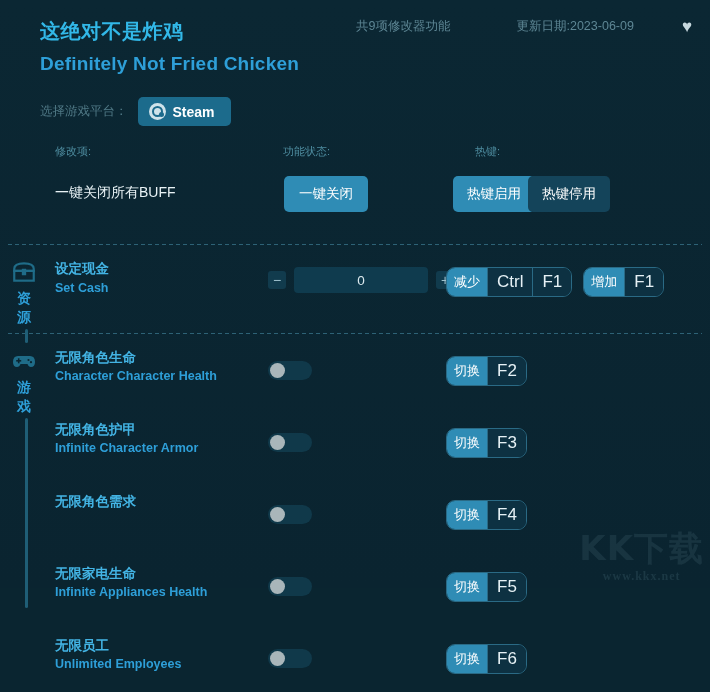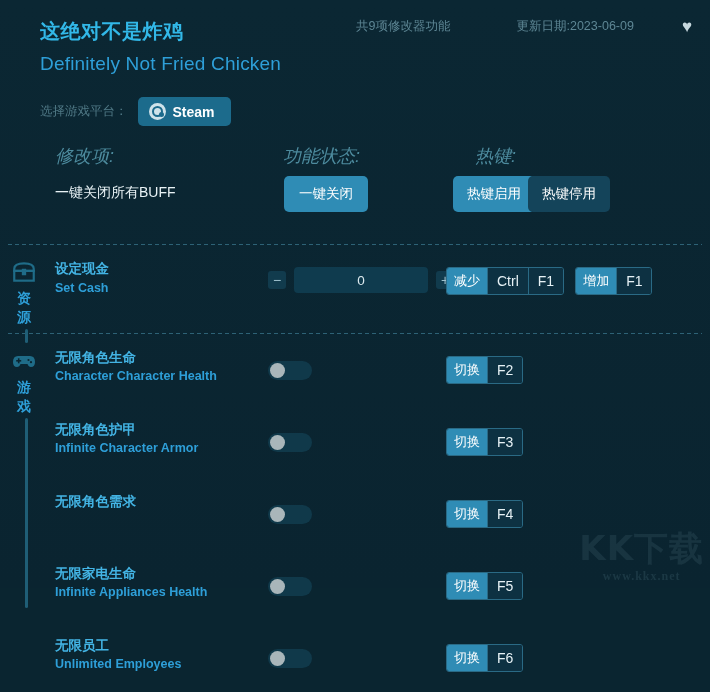--- a/index.html
+++ b/index.html
@@ -70,21 +70,21 @@
   .meta-date  { margin-right: 48px; }
   .heart-icon {
     color: #c6d8de;
     font-size: 17px;
     line-height: 1;
     cursor: pointer;
   }
   .title-en {
     padding: 8px 0 0 40px;
     font-size: 19px;
-    font-weight: normal;
+    font-weight: bold;
     color: #2e9fd8;
     letter-spacing: 0.2px;
   }
 
   .platform-row {
     display: flex; align-items: center;
     padding: 22px 0 0 40px;
   }
   .platform-label {
     color: #507986; font-size: 12.5px;
@@ -128,22 +128,21 @@
 
   
   .col-head {
     position: relative;
     height: 30px;
     margin-top: 18px;
   }
   .col-head span {
     position: absolute;
     color: #4d8b9e;
-    font-size: 18px;
-    font-style: italic;
+    font-size: 11px;
   }
   .ch-mod    { left: 55px;  top: 0; }
   .ch-status { left: 283px; top: 0; }
   .ch-hotkey { left: 475px; top: 0; }
 
   
   .global-row {
     position: relative;
     height: 56px;
   }
@@ -283,36 +282,36 @@
     width: 15px; height: 15px;
     border-radius: 50%;
     background: #a9b6ba;
   }
 
   
   .hk-group {
     position: absolute; top: 22px;
     display: flex; align-items: stretch;
     border: 1px solid #2a6a85;
-    border-radius: 3px;
+    border-radius: 9px;
     overflow: hidden;
     cursor: pointer;
   }
   .hk-group.g-tog  { left: 398px; }
   .hk-act {
     background: #2f8cb5;
     color: #ffffff;
     font-size: 13px;
     padding: 4px 7px;
     display: flex; align-items: center;
   }
   .hk-key {
     background: #0d3142;
     color: #e6f1f5;
-    font-size: 14px;
+    font-size: 17px;
     padding: 4px 9px;
     display: flex; align-items: center;
     border-left: 1px solid #2a6a85;
     font-family: "Liberation Sans", sans-serif;
   }
   .hk-pair { display: flex; gap: 11px; position: absolute; top: 22px; left: 398px; }
   .hk-pair .hk-group { position: static; }
 </style>
 </head>
 <body>

